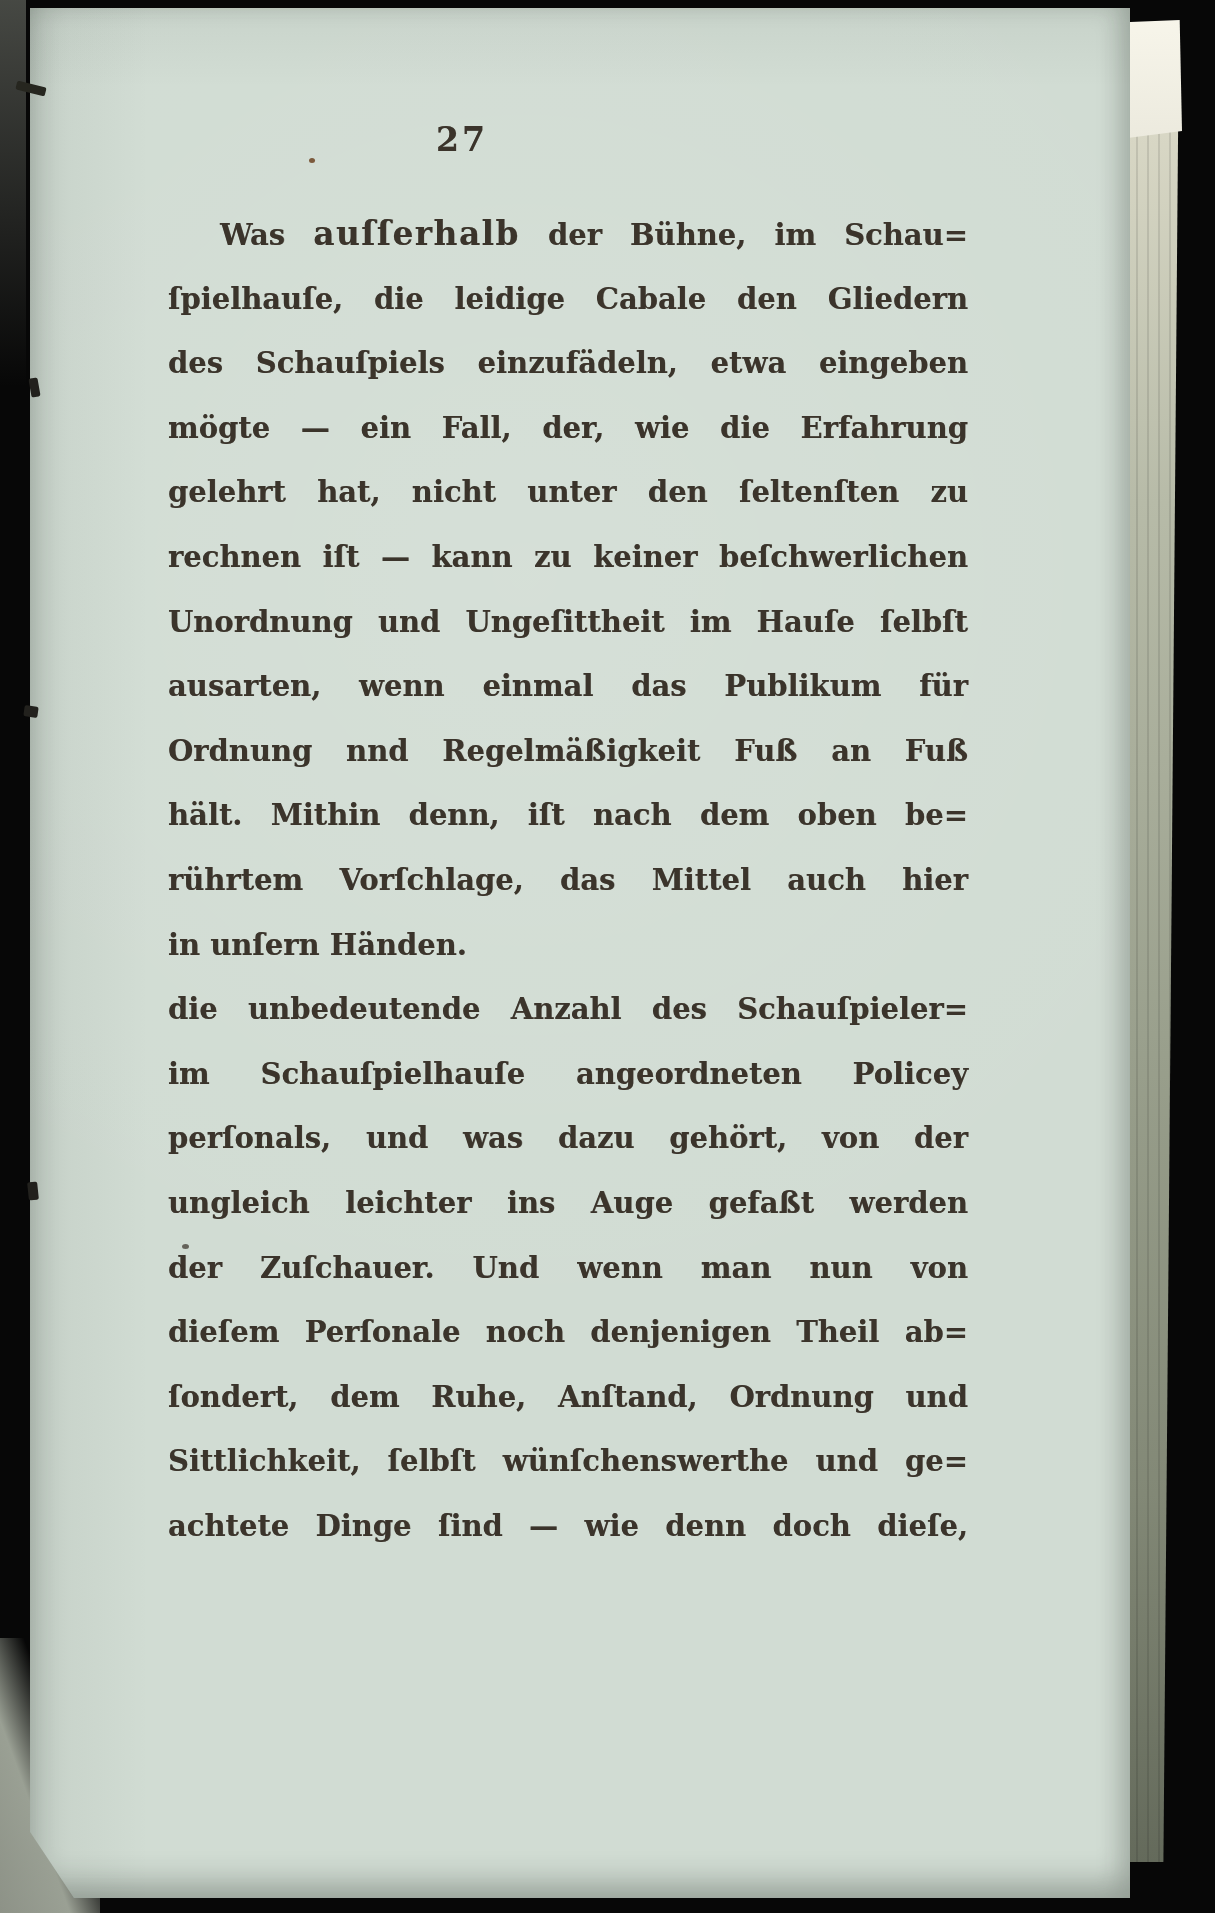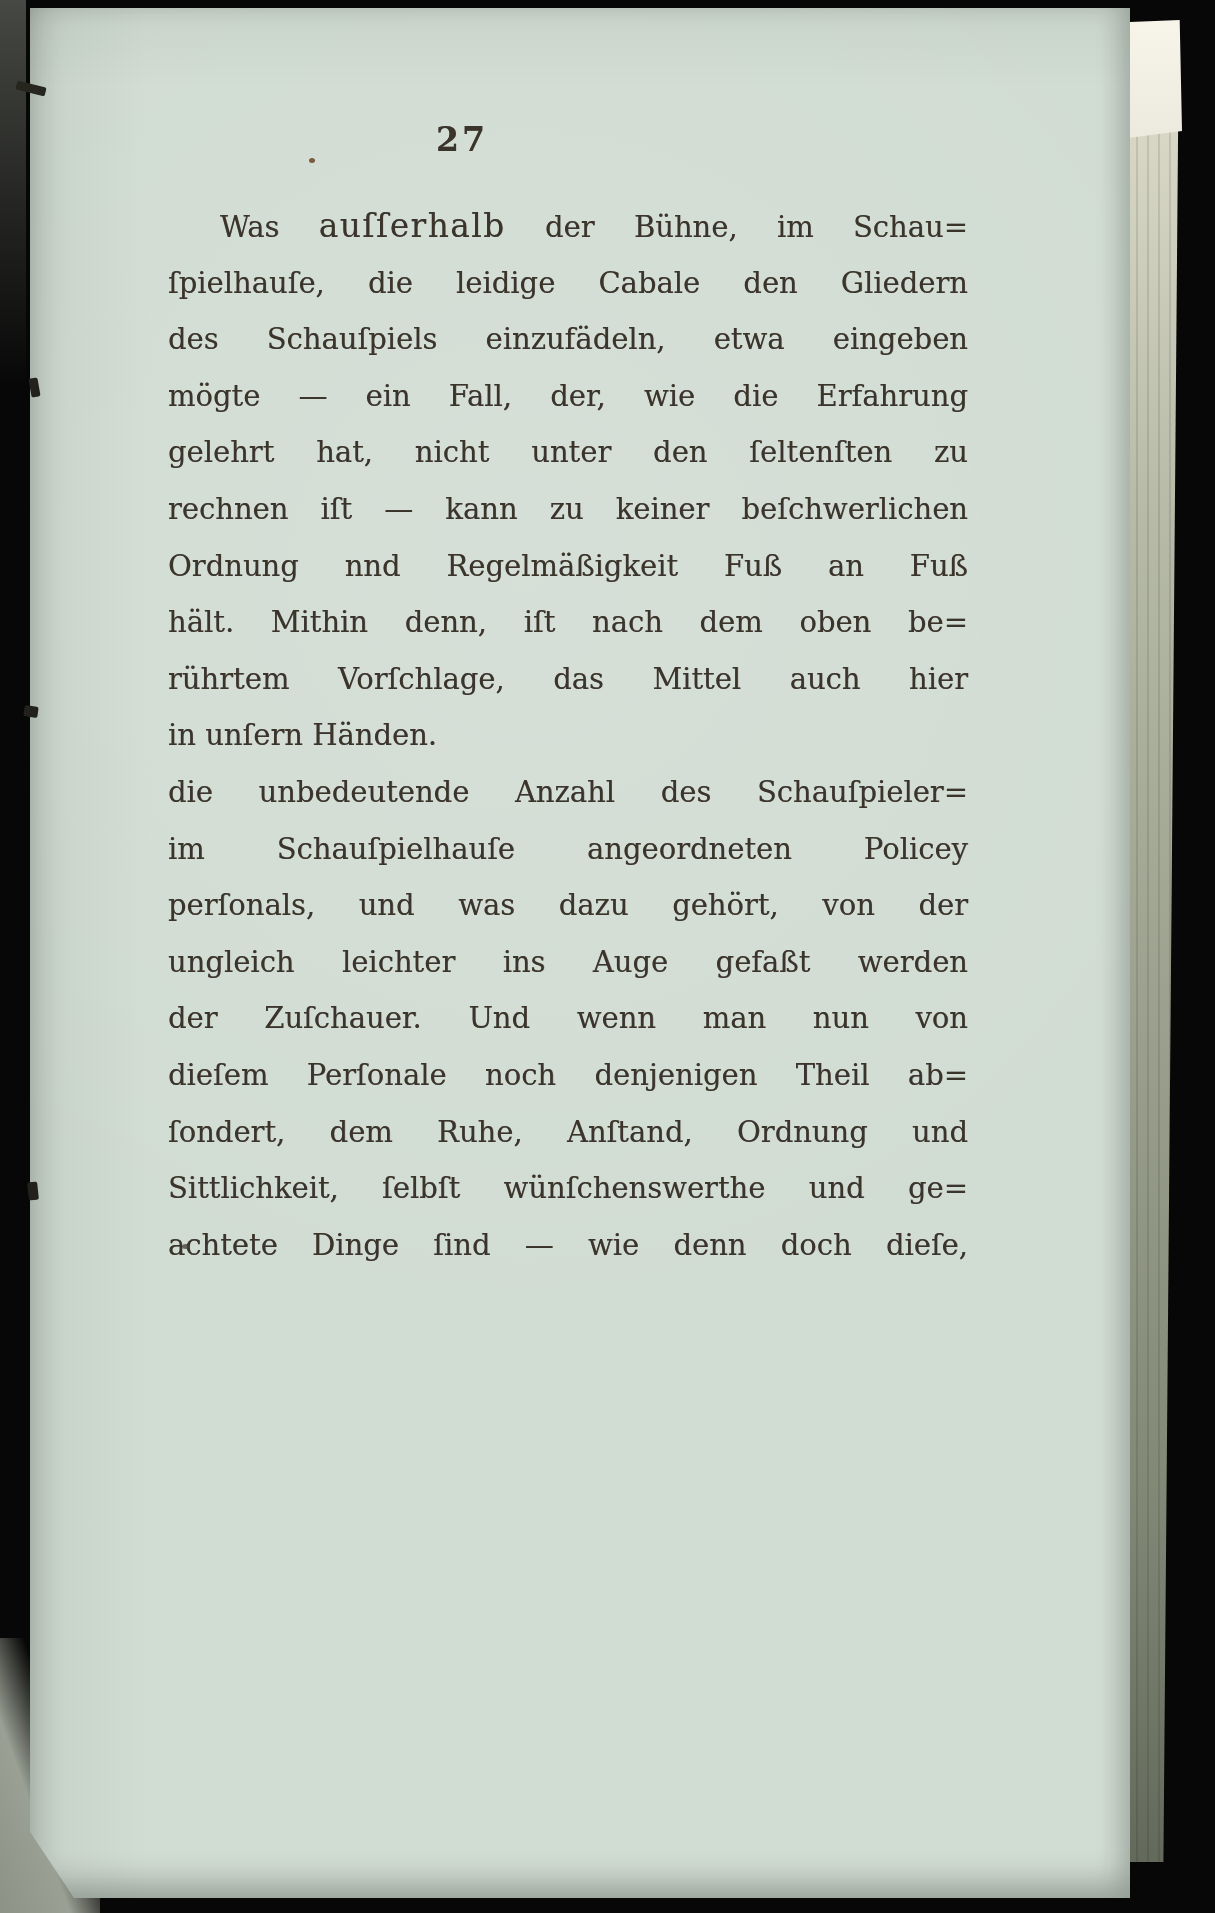--- a/index.html
+++ b/index.html
@@ -50,24 +50,25 @@
   .folio{
     position:absolute;left:372px;top:112px;width:120px;text-align:center;
     font-size:33px;font-weight:bold;letter-spacing:3px;
     color:var(--ink,#3b342b);
     text-shadow:.3px .4px .6px rgba(40,34,26,.5);
   }
 
   .text-block{position:absolute;left:138px;top:190px;width:800px;}
   .line{
     height:56.6px;line-height:56.6px;
-    font-size:29px;font-weight:normal;
+    font-size:29px;font-weight:bold;
     color:var(--ink,#3b342b);
     text-align:justify;text-align-last:justify;
     text-shadow:.3px .4px .6px rgba(40,34,26,.45);
+    margin-top:8px;
   }
   .line.indent{padding-left:52px;}
   .line.no-just{text-align-last:left;}
   .emph{font-size:1.13em;letter-spacing:1.5px;}
 
   
   .stitch{position:absolute;background:#22211d;border-radius:2px;}
   .s1{left:30px;top:378px;width:9px;height:19px;transform:rotate(-10deg);}
   .s2{left:24px;top:706px;width:14px;height:11px;transform:rotate(8deg);}
   .s3{left:28px;top:1182px;width:10px;height:18px;transform:rotate(-6deg);}
@@ -87,20 +88,22 @@
 
   <div class="paper">
     <div class="folio">27</div>
     <div class="text-block" id="text-block">
         <div class="line indent"><span>Was </span><span class="emph">auſſerhalb</span><span> der Bühne, im Schau=</span></div>
         <div class="line"><span>ſpielhauſe, die leidige Cabale den Gliedern</span></div>
         <div class="line"><span>des Schauſpiels einzufädeln, etwa eingeben</span></div>
         <div class="line"><span>mögte — ein Fall, der, wie die Erfahrung</span></div>
         <div class="line"><span>gelehrt hat, nicht unter den ſeltenſten zu</span></div>
         <div class="line"><span>rechnen iſt — kann zu keiner beſchwerlichen</span></div>
+        <div class="line"><span>Unordnung und Ungeſittheit im Hauſe ſelbſt</span></div>
+        <div class="line"><span>ausarten, wenn einmal das Publikum für</span></div>
         <div class="line"><span>Ordnung nnd Regelmäßigkeit Fuß an Fuß</span></div>
         <div class="line"><span>hält. Mithin denn, iſt nach dem oben be=</span></div>
         <div class="line"><span>rührtem Vorſchlage, das Mittel auch hier</span></div>
         <div class="line no-just"><span>in unſern Händen.</span></div>
         <div class="line"><span>die unbedeutende Anzahl des Schauſpieler=</span></div>
         <div class="line"><span>im Schauſpielhauſe angeordneten Policey</span></div>
         <div class="line"><span>perſonals, und was dazu gehört, von der</span></div>
         <div class="line"><span>ungleich leichter ins Auge gefaßt werden</span></div>
         <div class="line"><span>der Zuſchauer. Und wenn man nun von</span></div>
         <div class="line"><span>dieſem Perſonale noch denjenigen Theil ab=</span></div>

